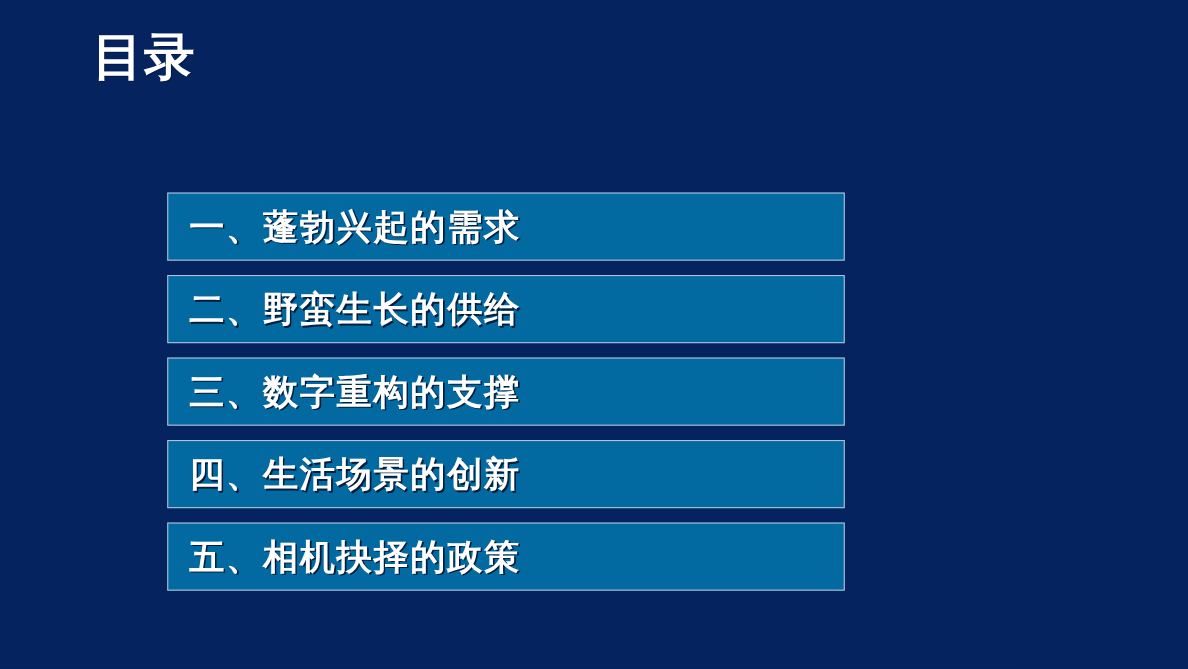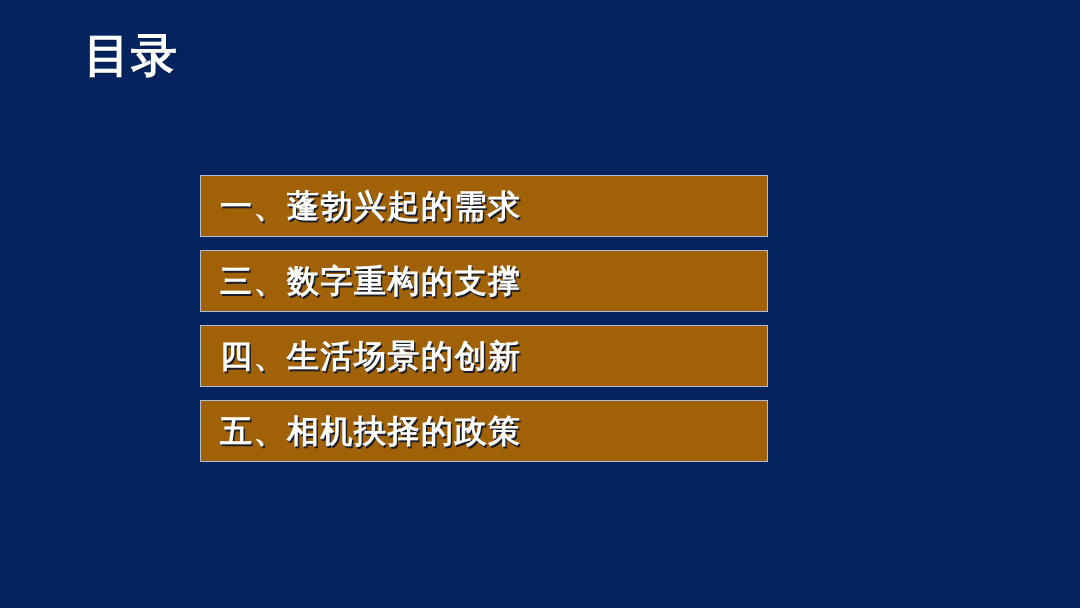--- a/index.html
+++ b/index.html
@@ -27,43 +27,43 @@
     position: absolute;
     left: 84px;
     top: 28px;
     font-size: 46px;
     font-weight: bold;
     color: #ffffff;
     letter-spacing: 1px;
     line-height: 1.2;
     white-space: nowrap;
     text-shadow: 1px 1px 0 rgba(0, 0, 0, 0.28);
+    font-family: Liberation Mono, monospace;
   }
 
   
   .toc-list {
     position: absolute;
     left: 152px;
     top: 175px;
     width: 616px;
     display: flex;
     flex-direction: column;
     gap: 13px;
   }
 
   .toc-item {
     box-sizing: border-box;
     height: 62px;
     border: 1.6px solid #b4bed4;
-    background: #a16207;
+    background: #0369a1;
     display: flex;
     align-items: center;
     padding-left: 19px;
     position: relative;
-    margin-left: 48px;
   }
 
   .toc-item-text {
     font-size: 32px;
     font-weight: bold;
     color: #ffffff;
     letter-spacing: 1.5px;
     line-height: 1;
     white-space: nowrap;
     text-shadow: 1.5px 1.5px 0 rgba(2, 16, 45, 0.85);
@@ -75,20 +75,23 @@
 <div class="slide">
 
   <div class="slide-title">目录</div>
 
   <div class="toc-list">
 
     <div class="toc-item">
       <span class="toc-item-text">一、蓬勃兴起的需求</span>
     </div>
 
+    <div class="toc-item">
+      <span class="toc-item-text">二、野蛮生长的供给</span>
+    </div>
 
     <div class="toc-item">
       <span class="toc-item-text">三、数字重构的支撑</span>
     </div>
 
     <div class="toc-item">
       <span class="toc-item-text">四、生活场景的创新</span>
     </div>
 
     <div class="toc-item">

